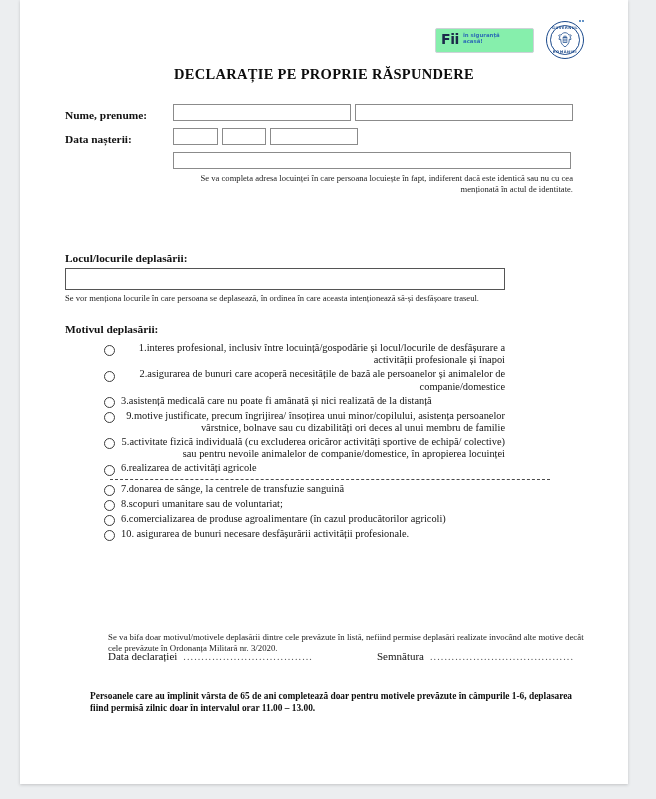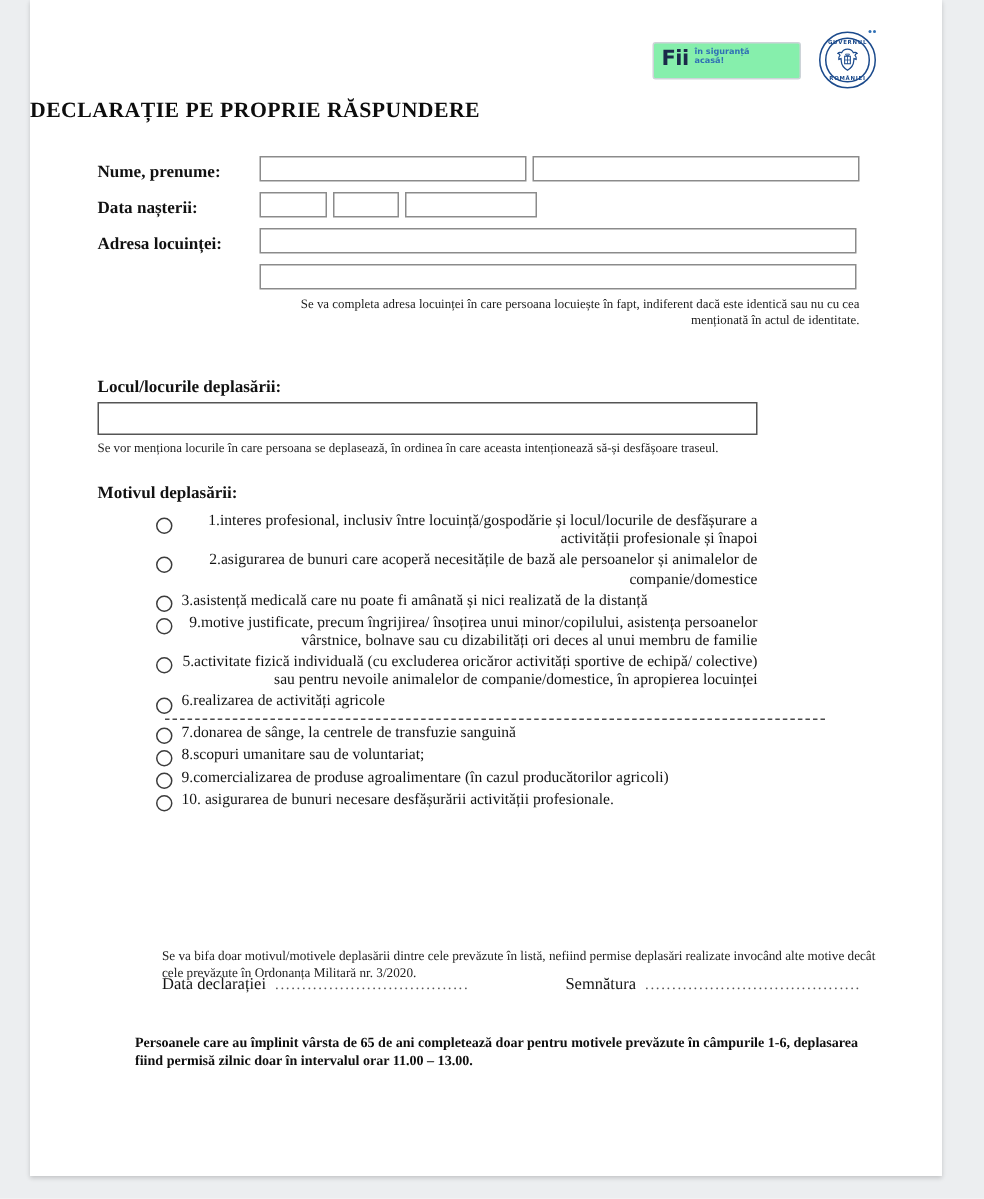--- a/index.html
+++ b/index.html
@@ -113,21 +113,21 @@
     left: 50%; top: 50%;
     transform: translate(-50%,-50%);
     width: 15px; height: 17px;
   }
 
   
   .doc-title {
     position: absolute;
     left: 0; right: 0;
     top: 66px;
-    text-align: left;
+    text-align: center;
     font-family: "Liberation Serif", serif;
     font-weight: bold;
     font-size: 14.5px;
     letter-spacing: 0.3px;
     color: #0d0d0d;
   }
 
   
   .fields {
     position: absolute;
@@ -309,24 +309,20 @@
         <div class="flabel">Nume, prenume:</div>
         <div class="fbox name-a"></div>
         <div class="fbox name-b"></div>
       </div>
       <div class="frow">
         <div class="flabel">Data nașterii:</div>
         <div class="fbox d-day"></div>
         <div class="fbox d-mon"></div>
         <div class="fbox d-year"></div>
       </div>
-      <div class="frow">
-        <div class="flabel">Adresa locuinței:</div>
-        <div class="fbox addr"></div>
-      </div>
       <div class="addr-row2">
         <div class="fbox addr"></div>
       </div>
       <div class="note">Se va completa adresa locuinței în care persoana locuiește în fapt, indiferent dacă este identică sau nu cu cea menționată în actul de identitate.</div>
     </div>
 
     <div class="section sec-places">
       <div class="sec-title">Locul/locurile deplasării:</div>
       <div class="wide-box"></div>
       <div class="note-wide">Se vor menționa locurile în care persoana se deplasează, în ordinea în care aceasta intenționează să-și desfășoare traseul.</div>
@@ -367,21 +363,21 @@
         <div class="opt">
           <span class="radio"></span>
           <span class="opt-text">7.donarea de sânge, la centrele de transfuzie sanguină</span>
         </div>
         <div class="opt">
           <span class="radio"></span>
           <span class="opt-text">8.scopuri umanitare sau de voluntariat;</span>
         </div>
         <div class="opt">
           <span class="radio"></span>
-          <span class="opt-text">9.comercializarea de produse agroalimentare (în cazul producătorilor agricoli)</span>
+          <span class="opt-text">6.comercializarea de produse agroalimentare (în cazul producătorilor agricoli)</span>
         </div>
         <div class="opt">
           <span class="radio"></span>
           <span class="opt-text">10. asigurarea de bunuri necesare desfășurării activității profesionale.</span>
         </div>
       </div>
     </div>
 
     <div class="section sec-footnote">
       <div class="footnote">Se va bifa doar motivul/motivele deplasării dintre cele prevăzute în listă, nefiind permise deplasări realizate invocând alte motive decât cele prevăzute în Ordonanța Militară nr. 3/2020.</div>

